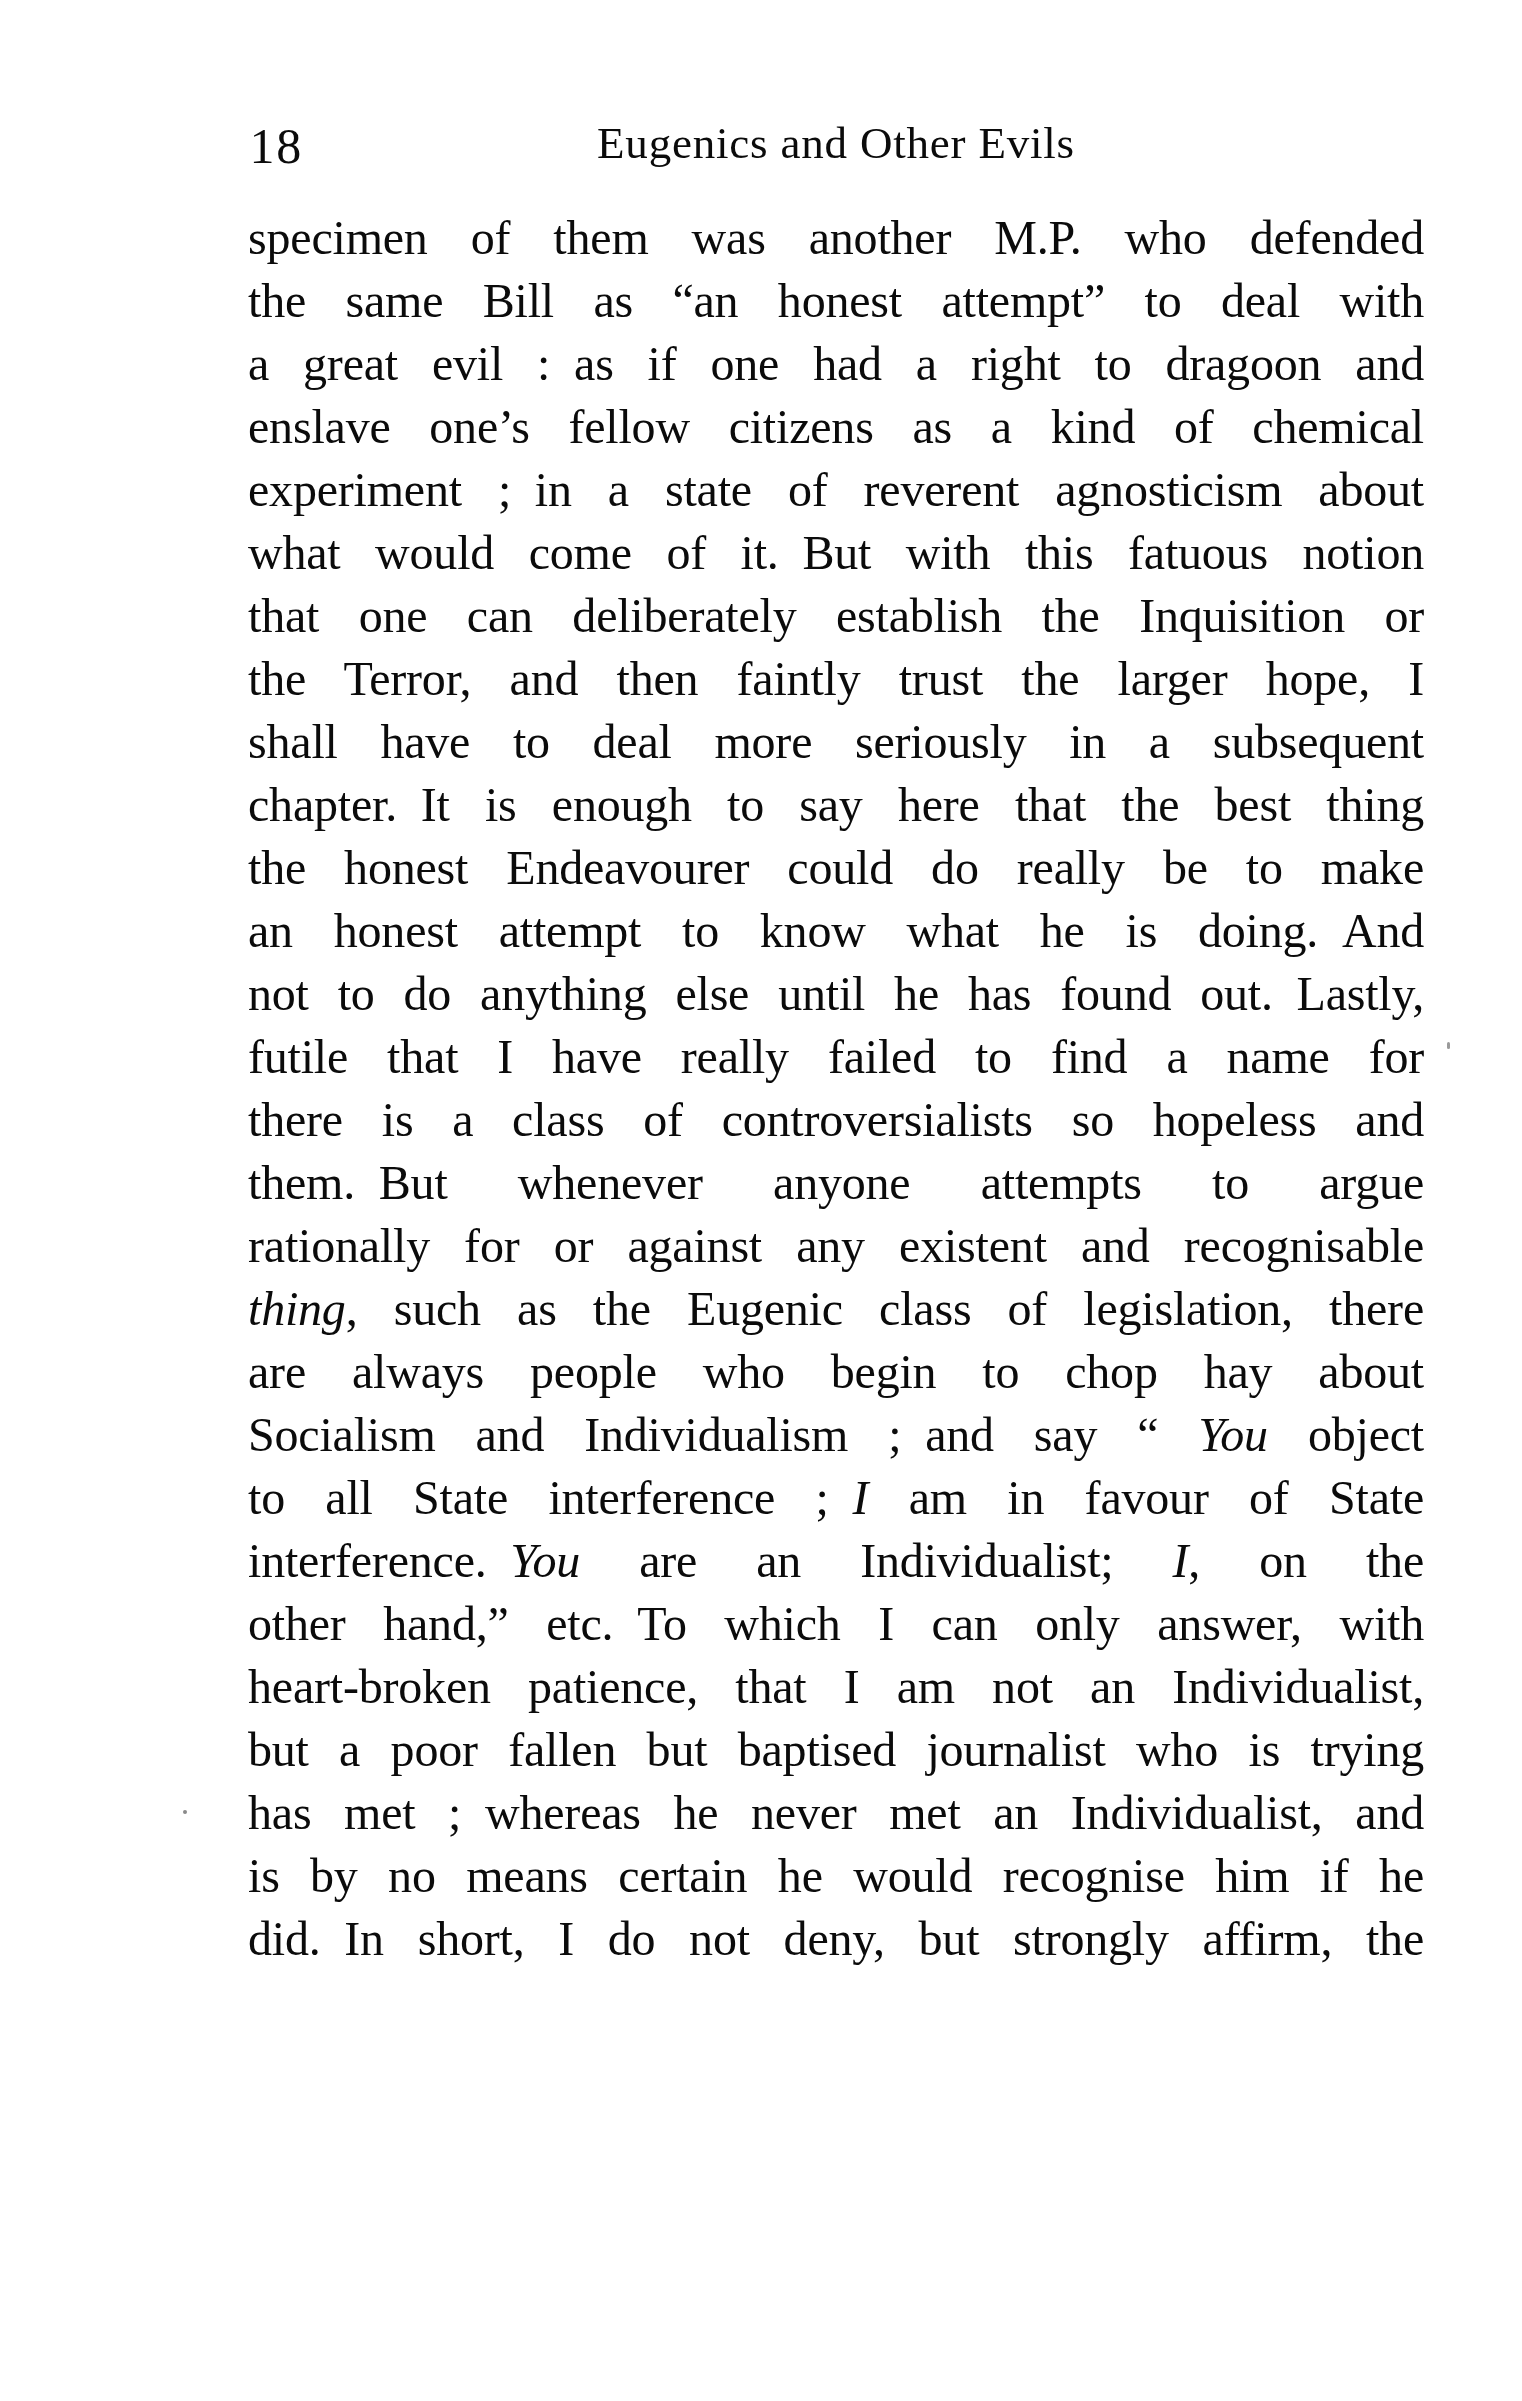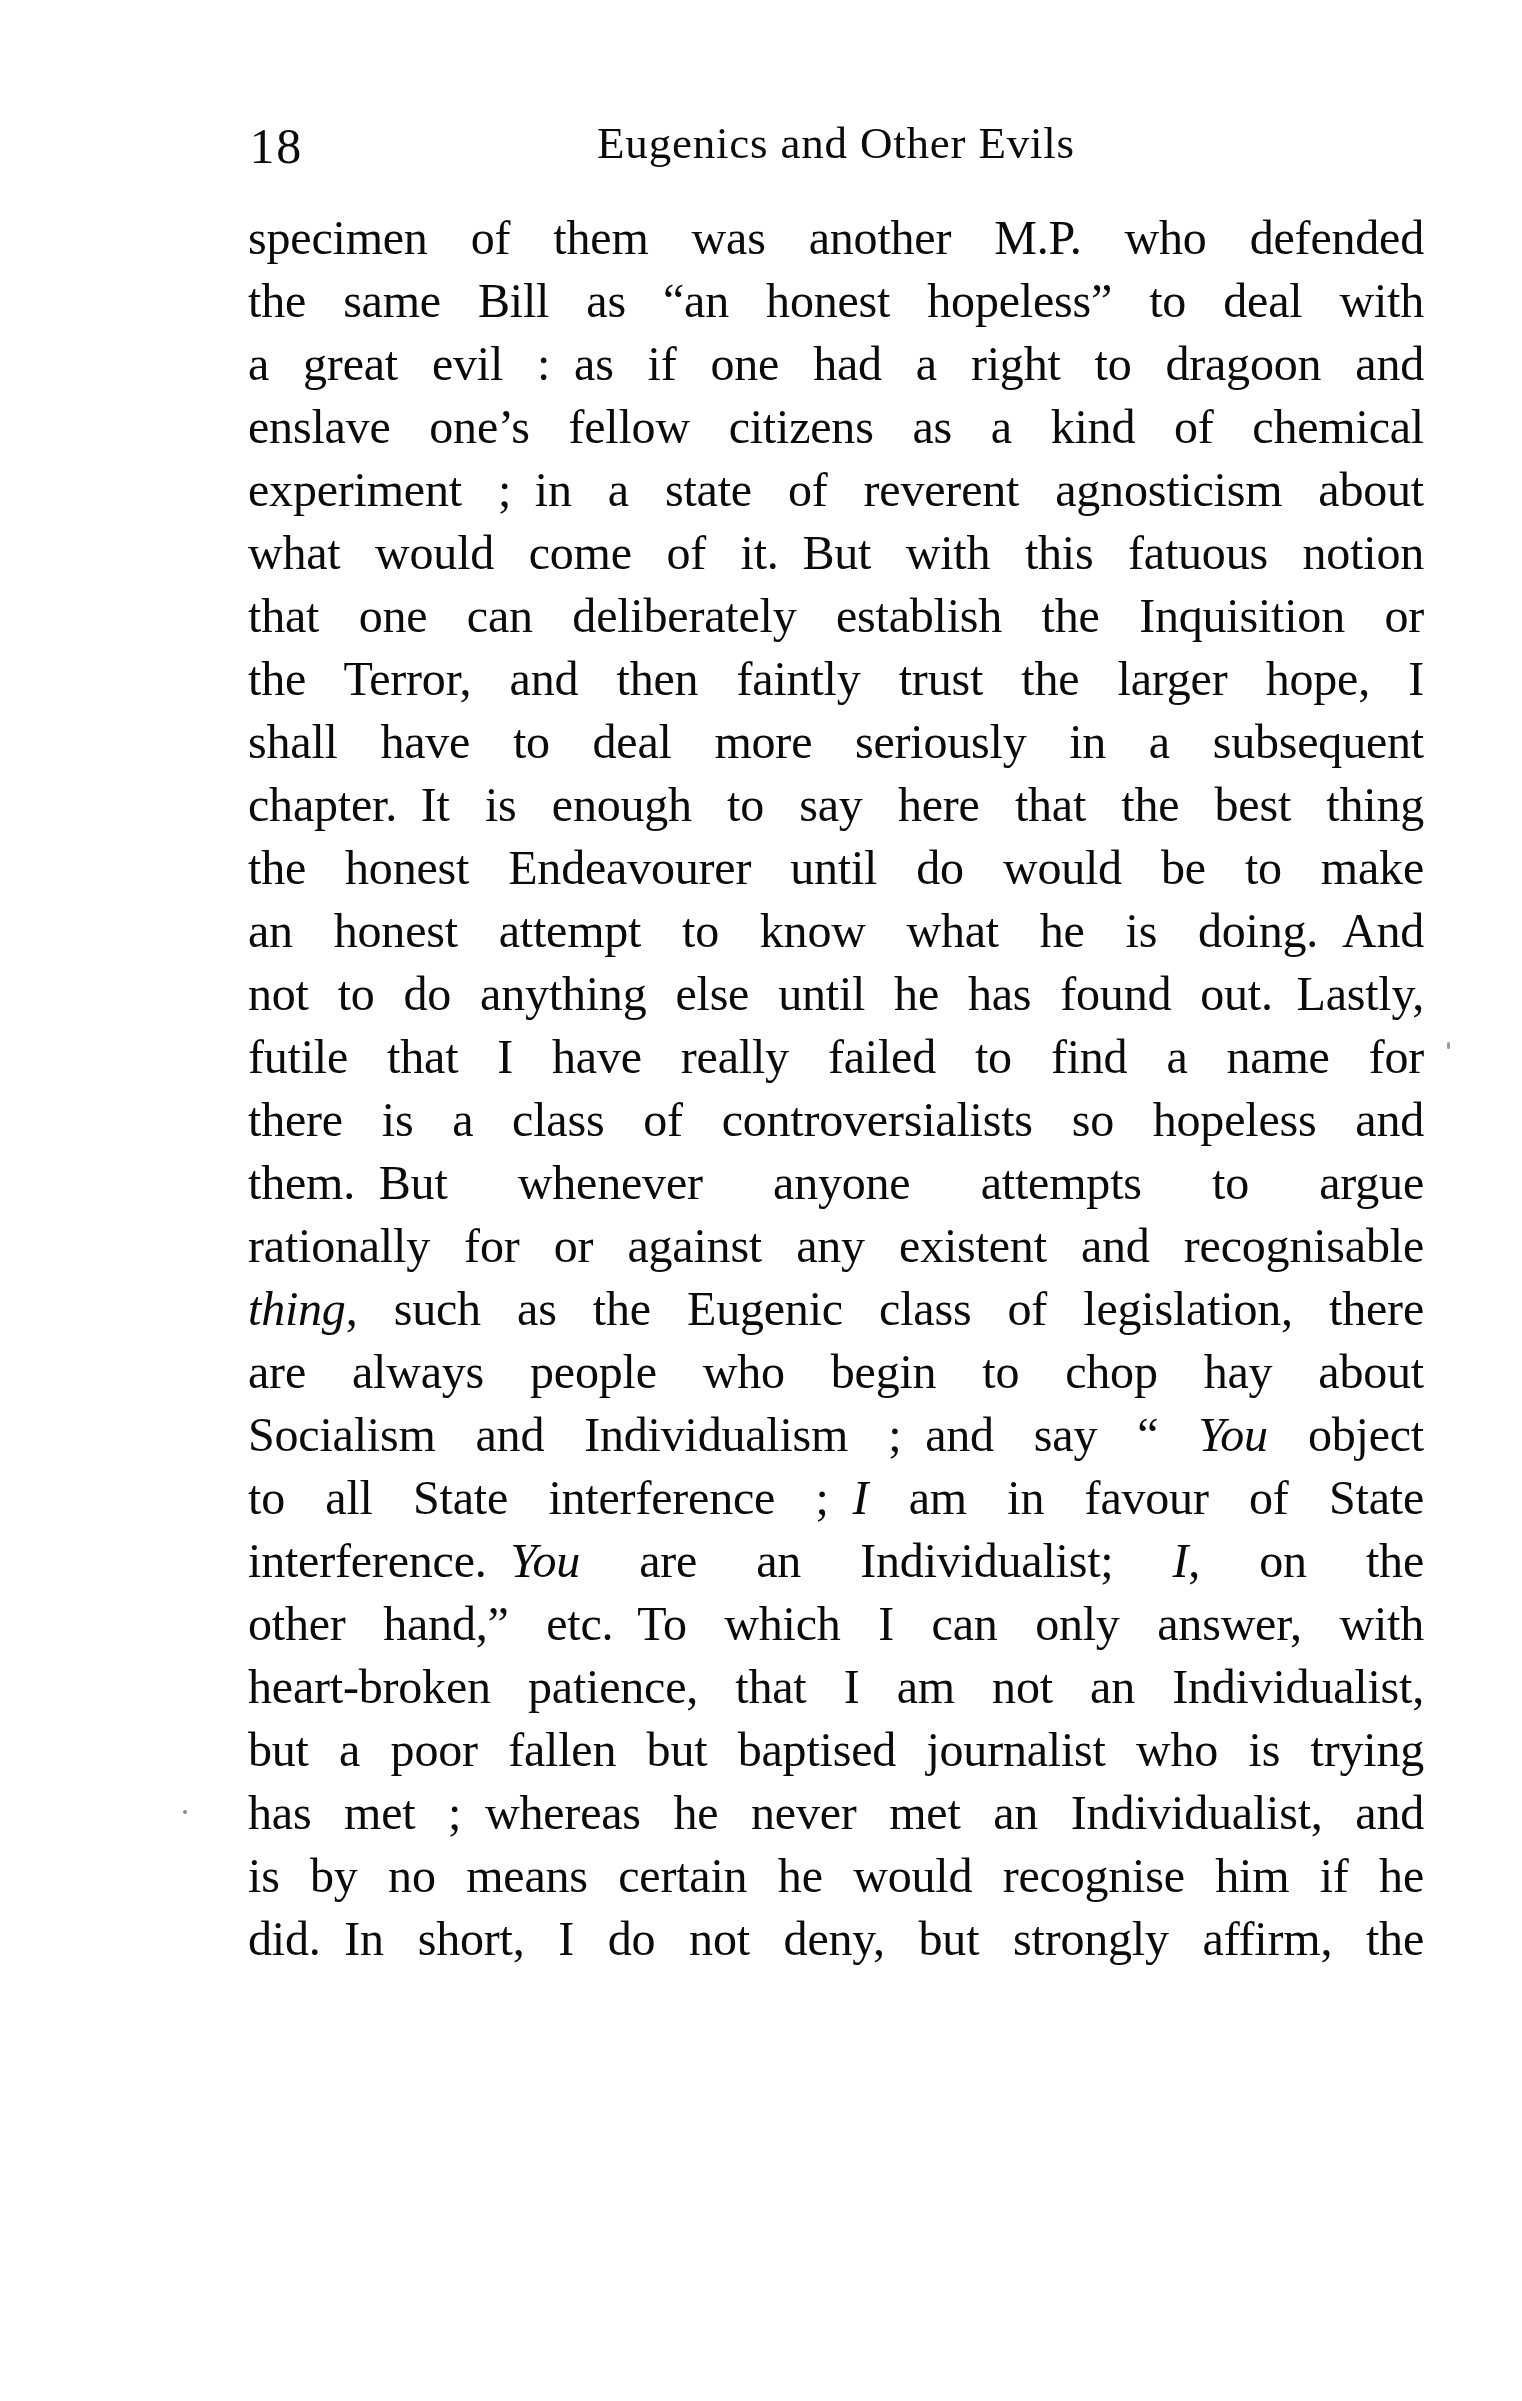--- a/index.html
+++ b/index.html
@@ -73,30 +73,30 @@
 <body>
 
 <div class="page" style="background: rgb(255, 255, 255); color: rgb(11, 11, 11);">
   <div class="header">
     <span class="page-number">18</span>
     <h1 class="title">Eugenics and Other Evils</h1>
   </div>
 
   <div class="body-text" id="body-text">
       <div class="line">specimen of them was another M.P. who defended</div>
-      <div class="line">the same Bill as “an honest hopeless” to deal with</div>
+      <div class="line">the same Bill as “an honest attempt” to deal with</div>
       <div class="line">a great evil : as if one had a right to dragoon and</div>
       <div class="line">enslave one’s fellow citizens as a kind of chemical</div>
       <div class="line">experiment ; in a state of reverent agnosticism about</div>
       <div class="line">what would come of it. But with this fatuous notion</div>
       <div class="line">that one can deliberately establish the Inquisition or</div>
       <div class="line">the Terror, and then faintly trust the larger hope, I</div>
       <div class="line">shall have to deal more seriously in a subsequent</div>
       <div class="line">chapter. It is enough to say here that the best thing</div>
-      <div class="line">the honest Endeavourer until do would be to make</div>
+      <div class="line">the honest Endeavourer could do really be to make</div>
       <div class="line">an honest attempt to know what he is doing. And</div>
       <div class="line">not to do anything else until he has found out. Lastly,</div>
       <div class="line">futile that I have really failed to find a name for</div>
       <div class="line">there is a class of controversialists so hopeless and</div>
       <div class="line">them. But whenever anyone attempts to argue</div>
       <div class="line">rationally for or against any existent and recognisable</div>
       <div class="line"><em>thing</em>, such as the Eugenic class of legislation, there</div>
       <div class="line">are always people who begin to chop hay about</div>
       <div class="line">Socialism and Individualism ; and say “ <em>You</em> object</div>
       <div class="line">to all State interference ; <em>I</em> am in favour of State</div>

